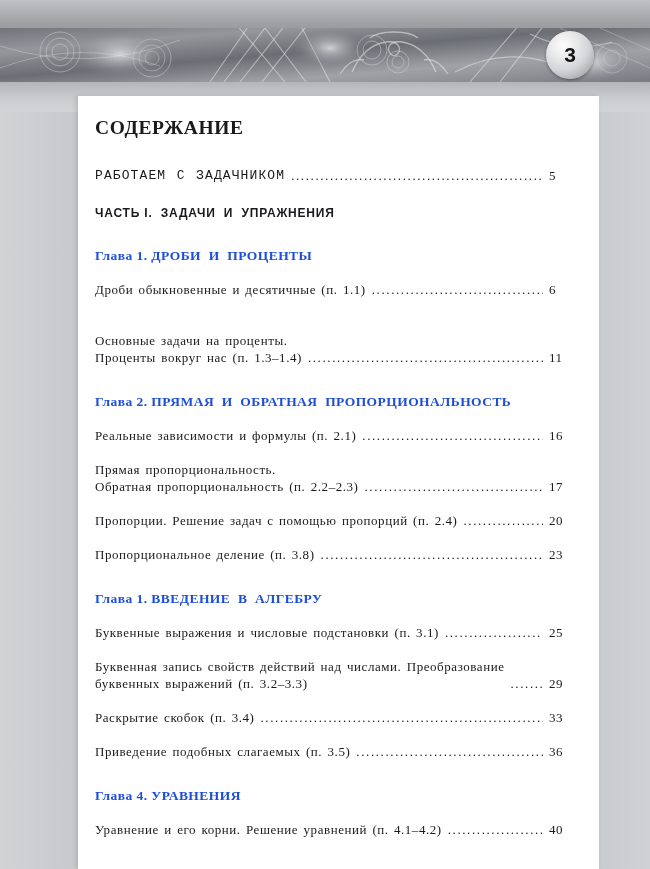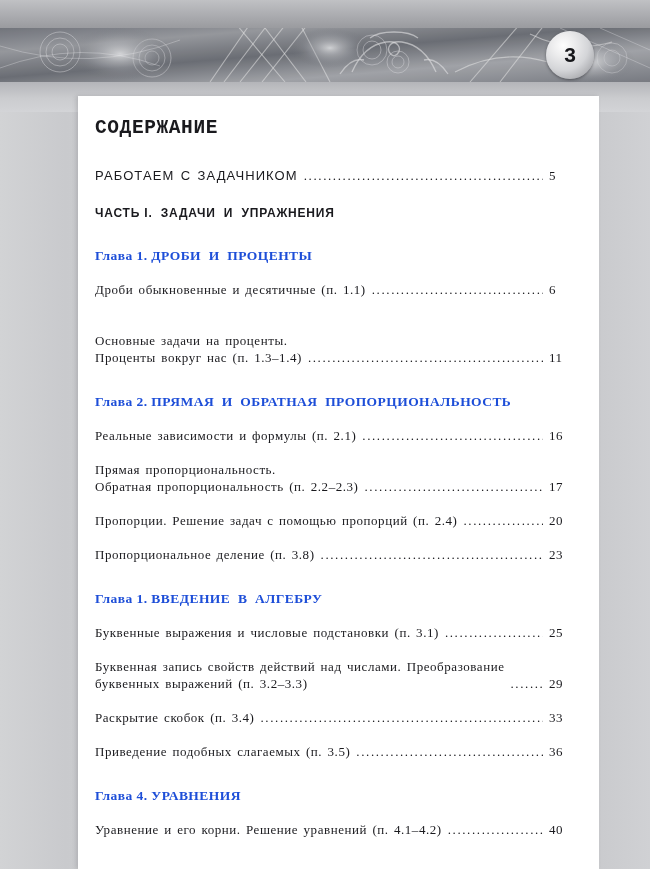--- a/index.html
+++ b/index.html
@@ -87,21 +87,21 @@
   }
 
   .sheet-inner {
     position: absolute;
     top: 0; left: 17px;
     width: 487px;
   }
 
   
   .toc-title {
-    font-family: Liberation Mono, monospace;
+    font-family: Liberation Serif, serif;
     font-weight: bold;
     font-size: 19.5px;
     letter-spacing: 0.6px;
     color: #1a1a1e;
     margin-top: 21px;
   }
 
   .part-head {
     font-family: "Liberation Sans", sans-serif;
     font-weight: bold;
@@ -248,21 +248,21 @@
   </div>
 
   <div class="sheet">
     <div class="sheet-inner">
 
       <div class="toc-title">СОДЕРЖАНИЕ</div>
 
       <div class="gap-xl"></div>
 
       <div class="entry">
-        <span class="entry-text part-head" style="font-size:13px; letter-spacing:1.1px; font-family:Liberation Sans, sans-serif; font-weight:normal;">РАБОТАЕМ С ЗАДАЧНИКОМ</span>
+        <span class="entry-text part-head" style="font-size:13px; letter-spacing:1.1px; font-family:Liberation Mono, monospace; font-weight:normal;">РАБОТАЕМ С ЗАДАЧНИКОМ</span>
         <span class="entry-leader"></span>
         <span class="entry-page">5</span>
       </div>
 
       <div class="gap-l"></div>
 
       <div class="part-head">ЧАСТЬ I.  ЗАДАЧИ  И  УПРАЖНЕНИЯ</div>
 
       <div id="chapters">
           <div class="gap-xl"></div>

